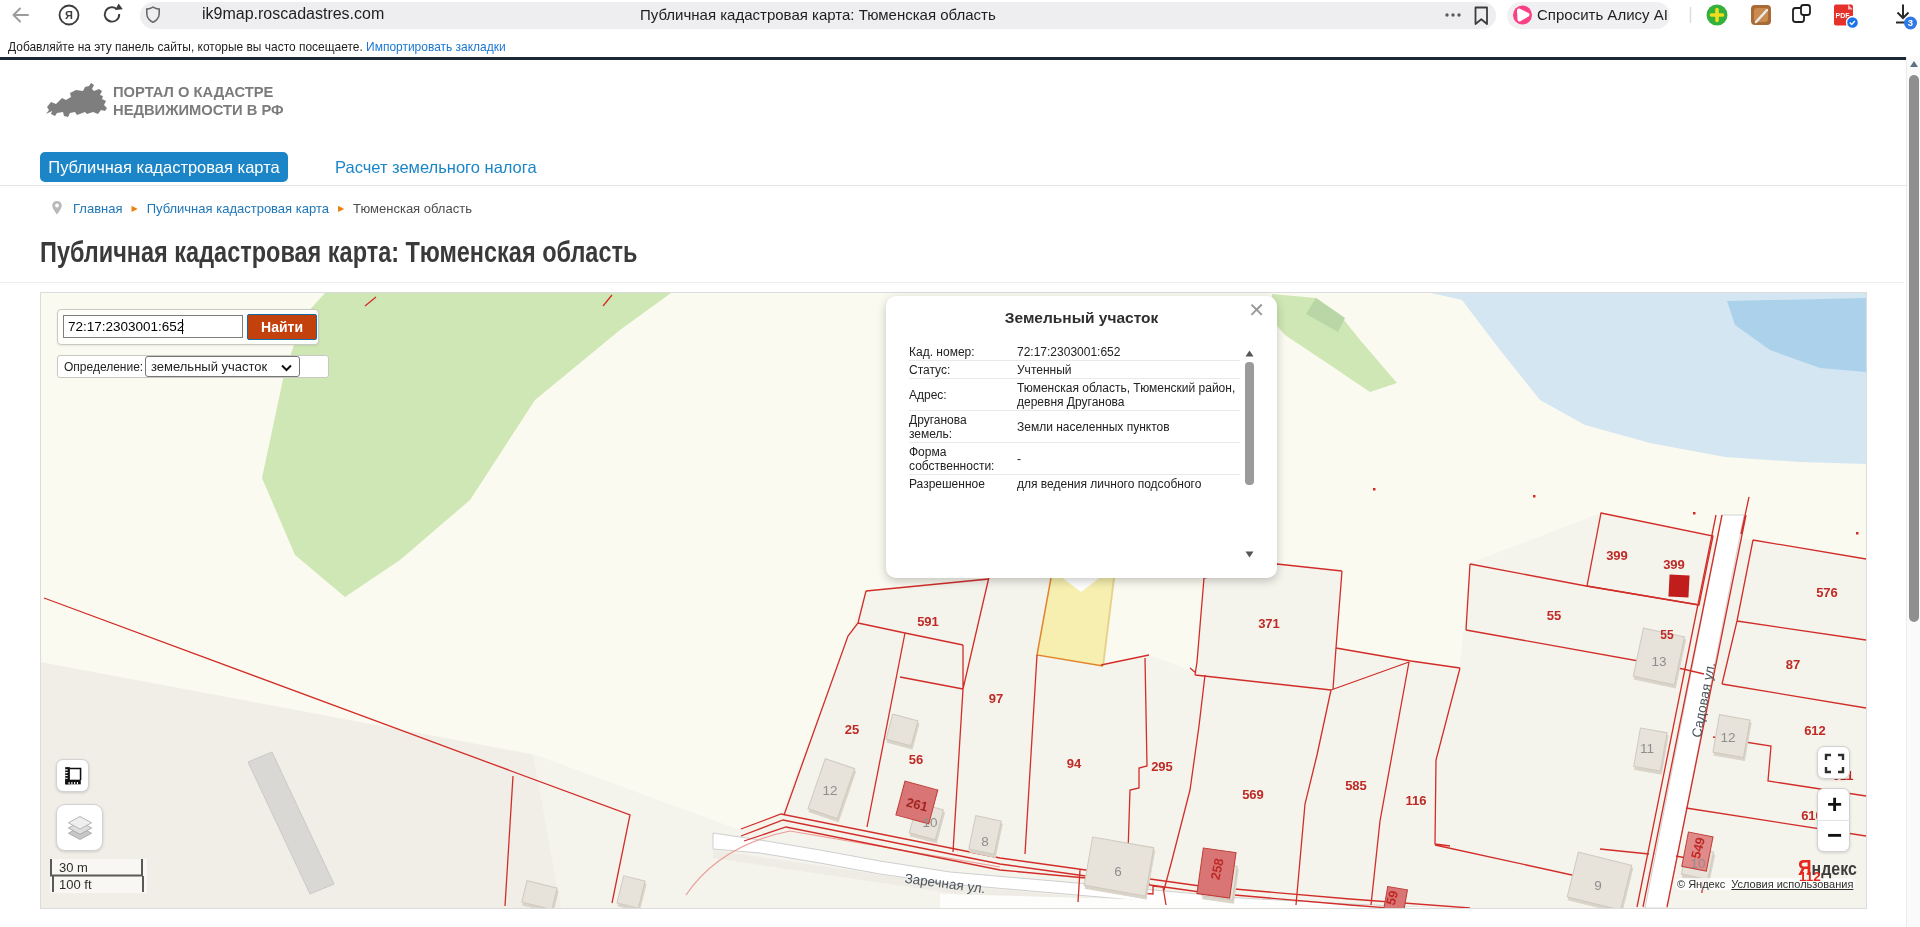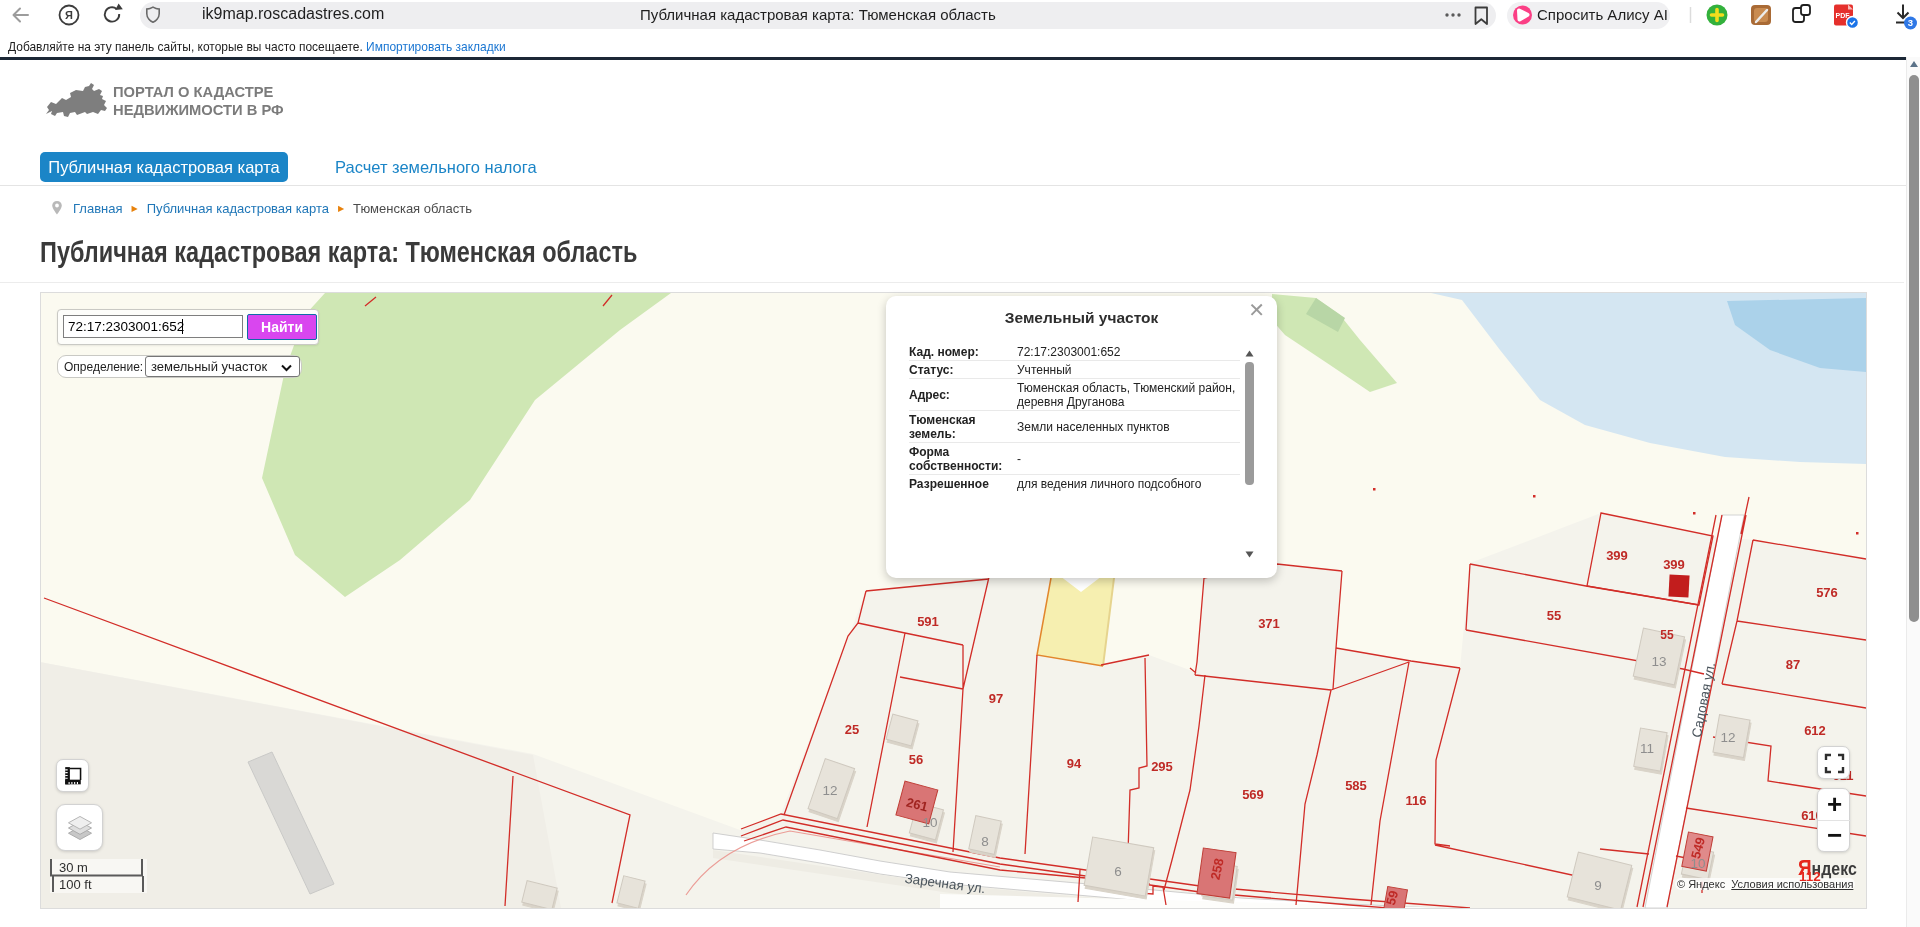--- a/index.html
+++ b/index.html
@@ -34,42 +34,42 @@
   #crumbs .last { color:#4c4c4c; }
   h1 { position:absolute; left:40px; top:236px; font-size:29px; color:#3a3a3a; font-weight:bold; transform:scaleX(0.81); transform-origin:left top; white-space:nowrap; }
   
   #map { position:absolute; left:40px; top:292px; width:1827px; height:617px;
     border:1px solid #dcdcdc; background:#fbfaf0; }
   
   #sp1 { position:absolute; left:16px; top:16px; width:262px; height:36px; background:#fdfdfa;
     border:1px solid #c9c9c4; border-radius:4px; box-shadow:0 1px 2px rgba(0,0,0,.08); }
   #sp1 input { position:absolute; left:5px; top:5px; width:180px; height:23px;
     border:1px solid #7e7e7e; font-size:13.5px; padding:0 4px; font-family:"Liberation Sans",sans-serif; border-radius:0; }
-  #sp1 .btn { position:absolute; left:189px; top:4px; width:70px; height:26px; background:#d946ef;
+  #sp1 .btn { position:absolute; left:189px; top:4px; width:70px; height:26px; background:#c2410c;
     border:1px solid #0f6ca8; color:#fff; font-weight:bold; font-size:14px; text-align:center;
     line-height:25px; border-radius:2px; }
-  #sp2 { position:absolute; left:16px; top:62px; width:245px; height:23px; background:#fff;
-    border:1px solid #c9c9c4; border-radius:9px; font-size:12.5px; color:#1e1e1e; }
+  #sp2 { position:absolute; left:16px; top:62px; width:272px; height:23px; background:#fff;
+    border:1px solid #c9c9c4; border-radius:3px; font-size:12.5px; color:#1e1e1e; }
   #sp2 .lab { position:absolute; left:6px; top:4px; font-size:12px; }
   #sp2 .sel { position:absolute; left:87px; top:0px; width:155px; height:21px; font-size:13px;
     border:1px solid #767676; border-radius:3px; background:#fff; line-height:20px; padding-left:5px; }
   
   .mapbtn { position:absolute; background:#fff; border:1px solid #d2d2d2; border-radius:7px;
     box-shadow:0 1px 3px rgba(0,0,0,.15); }
   
   #ptail { position:absolute; left:1015px; top:283px; }
   #popup { position:absolute; left:845px; top:3px; width:391px; height:282px; background:#fff;
     border-radius:10px; box-shadow:0 3px 10px rgba(0,0,0,.22); overflow:hidden; }
   #popup .x { position:absolute; right:12px; top:2px; color:#9a9a9a; font-size:20px; }
   #popup .title { position:absolute; left:0; top:13px; width:100%; text-align:center;
     font-size:15.5px; font-weight:bold; color:#2e2e2e; }
   #ptable { position:absolute; left:23px; top:47px; width:331px; font-size:12px; color:#222; }
   #ptable .row { display:flex; align-items:center; border-bottom:1px solid #e9e9e9; padding:2px 0 1px 0; }
   #ptable .row.nb { border-bottom:none; }
-  #ptable .l { width:104px; font-weight:bold; flex:none; line-height:14px; }
+  #ptable .l { width:104px; font-weight:normal; flex:none; line-height:14px; }
   #ptable .v { padding-left:4px; line-height:14px; }
   #pscroll { position:absolute; left:359px; top:54px; width:9px; height:208px; }
   #pthumb { position:absolute; left:0; top:12px; width:9px; height:123px; background:#9b9b9b; border-radius:4px; }
   
   #pgscroll { position:absolute; right:0; top:57px; width:14px; height:870px; background:#fafafa; border-left:1px solid #ebebeb;}
   #pgthumb { position:absolute; left:2px; top:18px; width:10px; height:547px; background:#8f8f8f; border-radius:5px; }
 </style>
 </head>
 <body>
 <div id="chrome"></div>
@@ -273,21 +273,21 @@
         </div>
       <div class="row">
           <div class="l">Статус:</div>
           <div class="v">Учтенный</div>
         </div>
       <div class="row">
           <div class="l">Адрес:</div>
           <div class="v">Тюменская область, Тюменский район, деревня Друганова</div>
         </div>
       <div class="row">
-          <div class="l">Тюменская земель:</div>
+          <div class="l">Друганова земель:</div>
           <div class="v">Земли населенных пунктов</div>
         </div>
       <div class="row">
           <div class="l">Форма собственности:</div>
           <div class="v">-</div>
         </div>
       <div class="row nb">
           <div class="l">Разрешенное</div>
           <div class="v">для ведения личного подсобного</div>
         </div>

